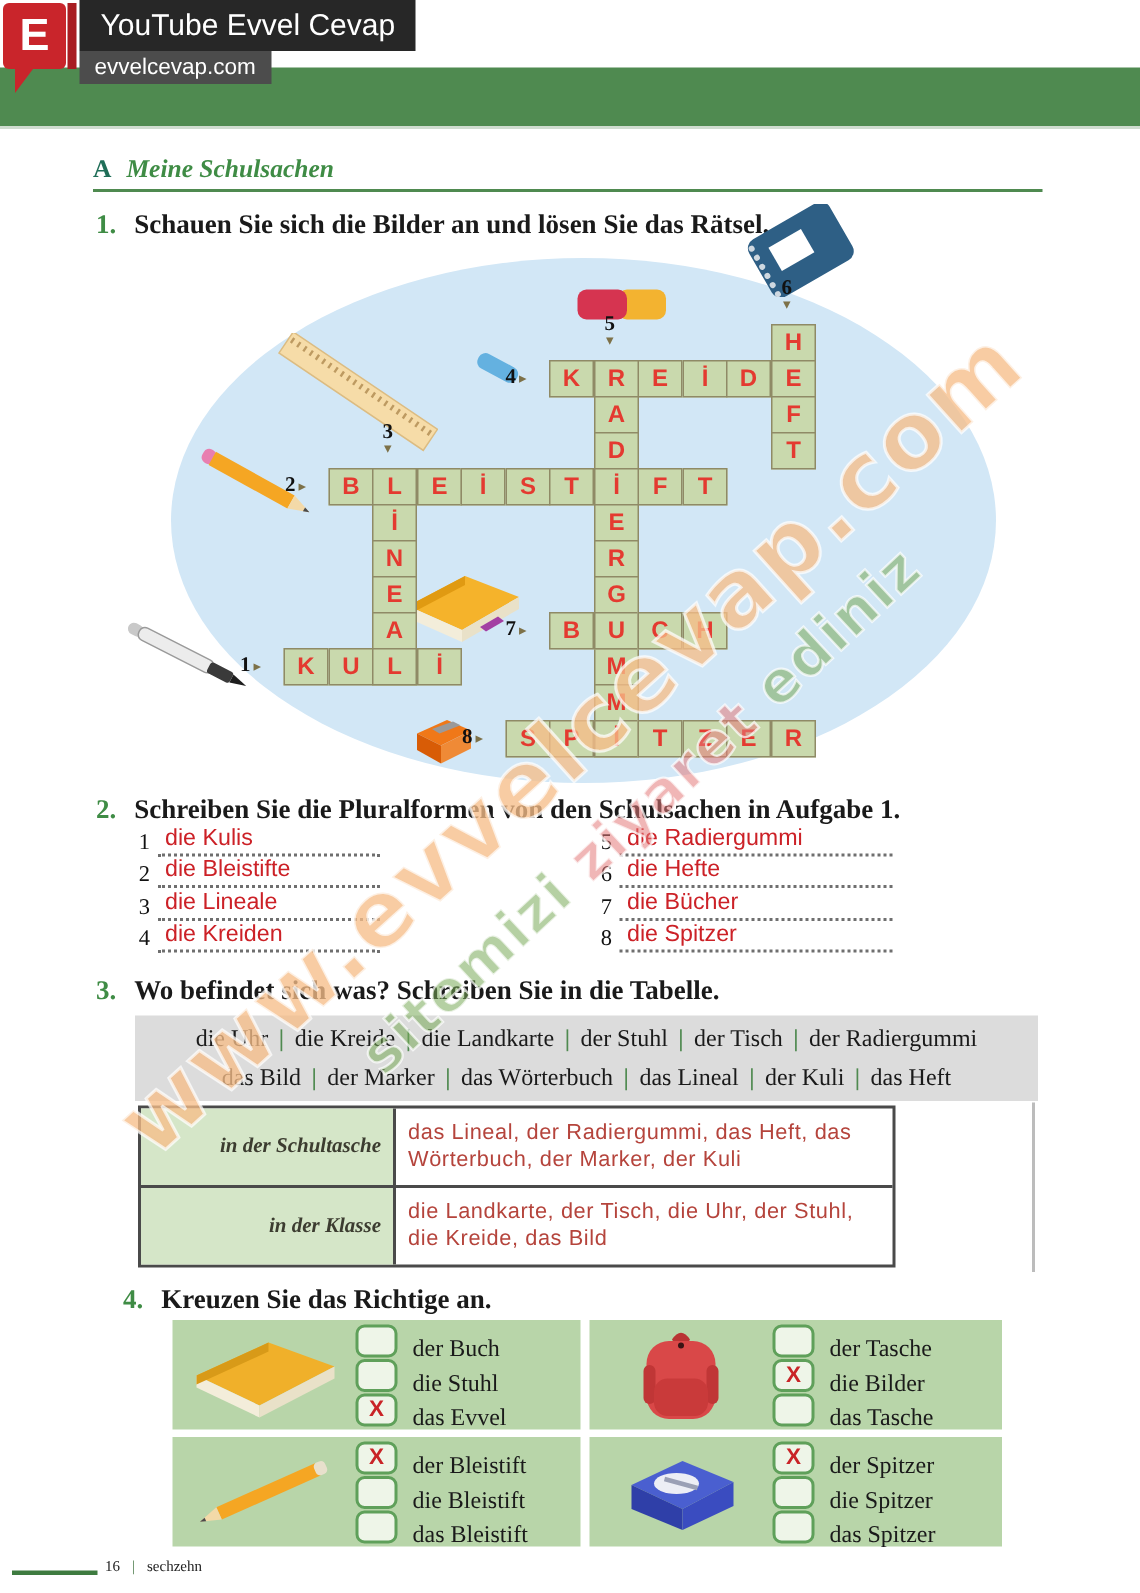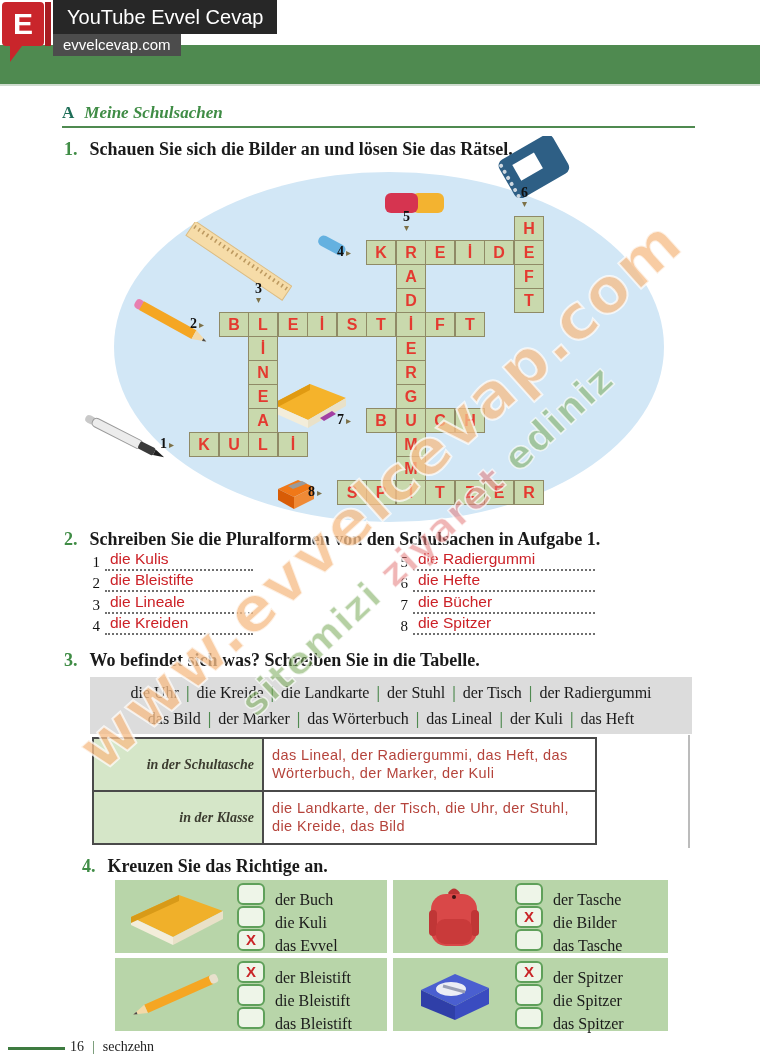--- a/index.html
+++ b/index.html
@@ -98,21 +98,21 @@
         font-family:"Liberation Sans",sans-serif;font-weight:bold;font-size:40px;}
   .blogo-box{position:relative;border:3px solid #c5252b;background:rgba(198,122,88,0.5);color:#cc2127;
         padding:0 10px;height:48px;line-height:46px;}
   .blogo-tail{position:absolute;left:18px;top:51px;width:0;height:0;border-left:16px solid rgba(198,122,88,0.75);
         border-bottom:20px solid transparent;}
   .blogo-cevap{color:rgba(150,150,150,0.9);margin-left:12px;}
 
   
   .footer{position:absolute;left:0;top:1038px;width:760px;height:24px;z-index:2;}
   .f-line{position:absolute;left:8px;top:9px;width:57px;height:3px;background:#3e7b40;}
-  .f-txt{position:absolute;left:70px;top:1px;font-size:14px;color:#222;}
+  .f-txt{position:absolute;left:70px;top:1px;font-size:10px;color:#222;}
   .f-sep{color:#4a7a4a;margin:0 8px;}
 </style>
 </head>
 <body>
 
 <div class="page">
 
   <div class="hdr-green"></div>
   <div class="logo">
     <span class="logo-letter">E</span>
@@ -379,21 +379,21 @@
             <polygon points="10,32 58,10 58,16 10,38" fill="#d89a18"></polygon>
           </svg>
         </div>
         <div class="g-opts">
           <div class="g-opt">
             <span class="g-cb"></span>
             <span class="g-lab">der Buch</span>
           </div>
           <div class="g-opt">
             <span class="g-cb"></span>
-            <span class="g-lab">die Kuli</span>
+            <span class="g-lab">die Stuhl</span>
           </div>
           <div class="g-opt">
             <span class="g-cb">
               <span class="g-x">X</span>
             </span>
             <span class="g-lab">das Evvel</span>
           </div>
         </div>
       </div>
       <div class="g-cell">

